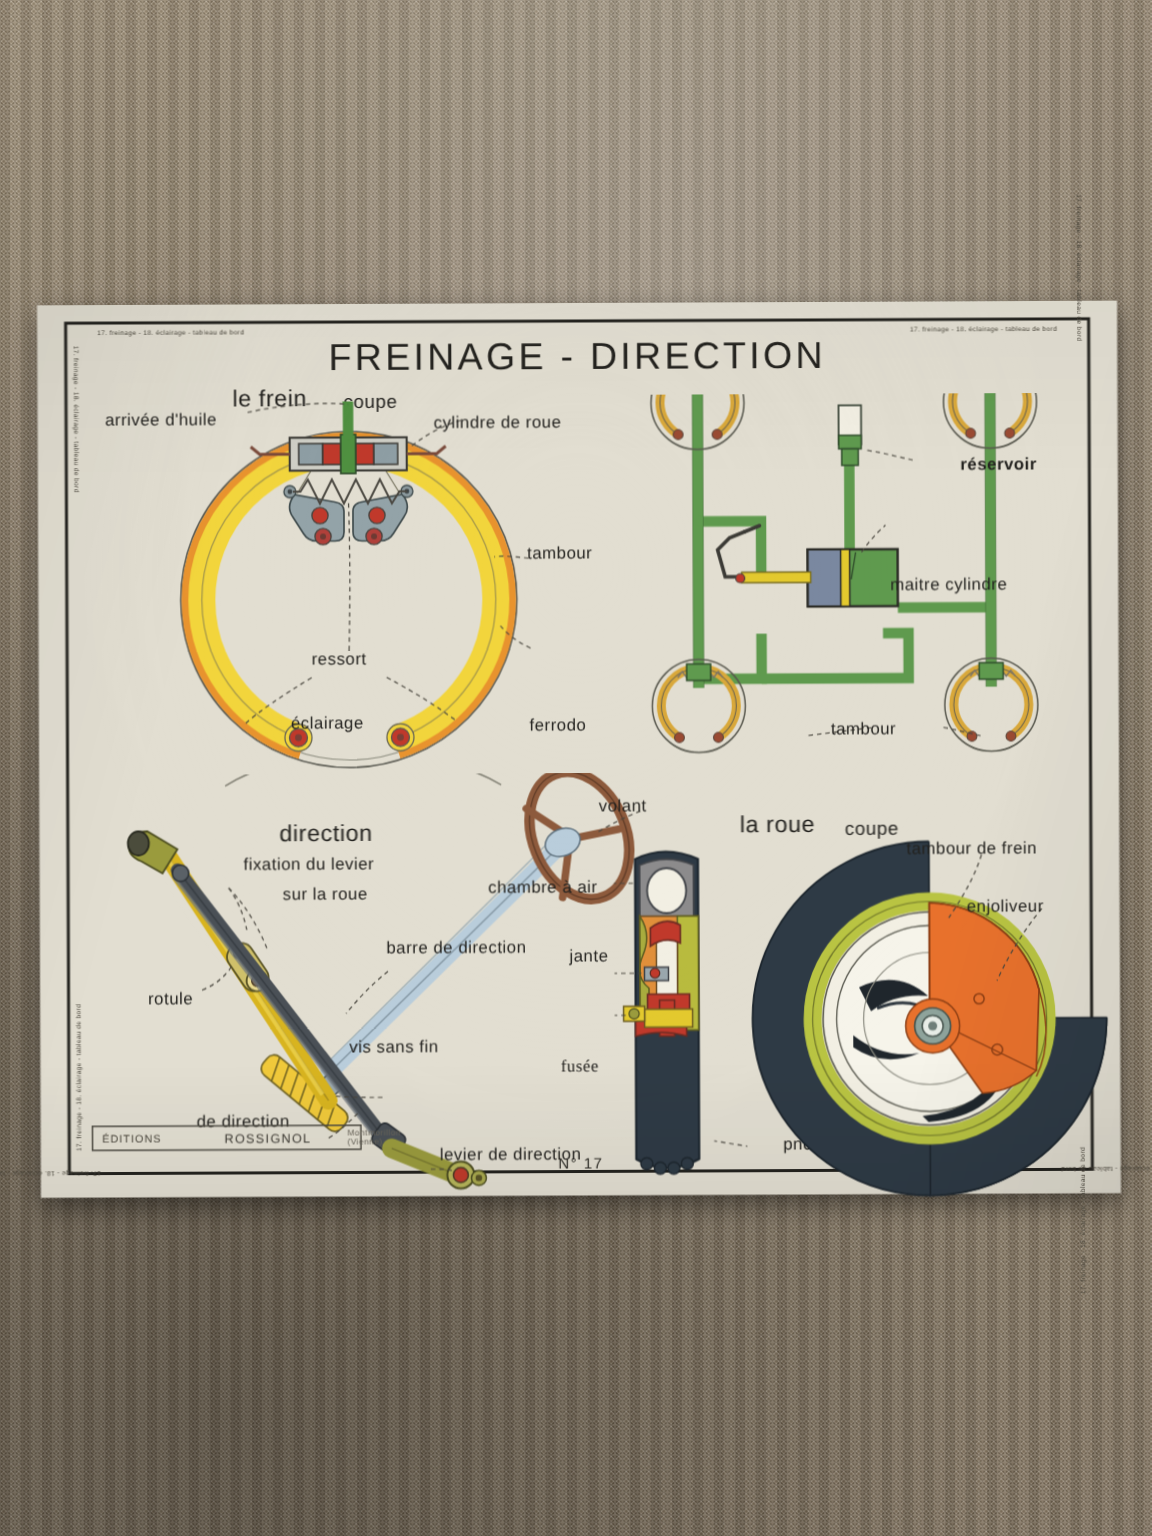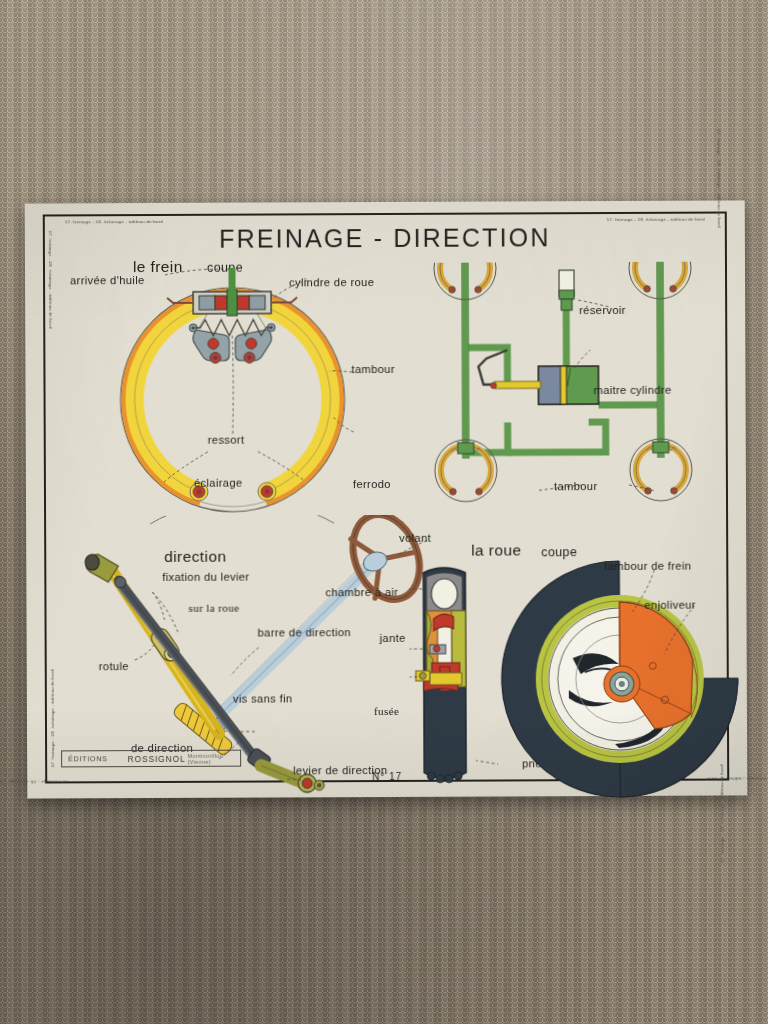--- a/index.html
+++ b/index.html
@@ -62,34 +62,34 @@
   .micro.vl1{left:8px;top:14px;transform:rotate(90deg);transform-origin:left top;}
   .micro.vl2{left:8px;bottom:14px;transform:rotate(-90deg);transform-origin:left bottom;}
   .micro.vr1{right:3px;top:14px;transform:rotate(90deg);transform-origin:right top;}
   .micro.vr2{right:3px;bottom:14px;transform:rotate(-90deg);transform-origin:right bottom;}
 
   
   #maintitle{
     position:absolute;left:0;right:0;top:9px;text-align:center;
     font-size:25px;letter-spacing:2.2px;color:#24231f;font-weight:400;
   }
-  .secttl{position:absolute;color:#23221f;white-space:nowrap;}
+  .secttl{position:absolute;color:#23221f;white-space:nowrap;margin-left:22px;}
   .secttl.big{font-size:15.5px;letter-spacing:.4px;}
   .secttl.sub{font-size:12.5px;letter-spacing:.4px;}
 
   
   .lbl{
     position:absolute;font-size:11.2px;color:#23221f;white-space:nowrap;
     letter-spacing:.35px;line-height:1.22;
   }
 
   
   #pub{
     position:absolute;left:14px;bottom:14px;width:180px;height:17px;
-    border:1px solid #4d4a41;display:flex;align-items:center;gap:2px;
+    border:1px solid #4d4a41;display:flex;align-items:center;gap:24px;
     padding:0 6px;box-sizing:border-box;
   }
   #pub .e{font-size:7.2px;letter-spacing:.7px;color:#4a463c;}
   #pub .r{font-size:8.4px;letter-spacing:.9px;color:#3d3a33;padding-left:18px;}
   #pub .m{font-size:5.6px;letter-spacing:.3px;color:#6a665b;}
   #pagenum{
     position:absolute;left:0;right:0;bottom:-2px;text-align:center;
     font-size:10px;letter-spacing:1px;color:#2c2a25;
   }
   svg{display:block;}
@@ -267,21 +267,21 @@
         </g>
 
       <g stroke="#4a473f" stroke-width="0.8" fill="none" stroke-dasharray="3 2.6">
         <path d="M 158,38 C 170,40 180,43 190,45"></path>
         <path d="M 154,106 C 158,100 164,93 170,88"></path>
         <path d="M 118,228 C 135,226 150,224 160,223"></path>
         <path d="M 208,223 C 218,225 226,227 234,229"></path>
       </g>
     </svg>
 
-    <div class="lbl" style="left:534px;top:90px;">réservoir</div>
+    <div class="lbl" style="left:595px;top:90px;font-weight:bold;">réservoir</div>
     <div class="lbl" style="left:548px;top:130px;margin-top:40px;">maitre cylindre</div>
     <div class="lbl" style="left:508px;top:266px;">tambour</div>
 
     <svg style="position:absolute;left:22px;top:300px;" width="360" height="282" viewBox="0 0 360 282">
 
       <g>
         <path d="M 308,46 L 150,200" stroke="#b9cddb" stroke-width="11" stroke-linecap="round"></path>
         <path d="M 308,46 L 150,200" stroke="#5d6f7c" stroke-width="0.9" fill="none" opacity=".6"></path>
         <path d="M 303,41 L 146,196" stroke="#7f98a8" stroke-width="0.8" fill="none" opacity=".7"></path>
         <path d="M 150,200 l -10,10 l 10,8 l 10,-9 z" fill="#9aa7ad" stroke="#4a5457" stroke-width="1"></path>
@@ -342,21 +342,21 @@
         <path d="M 66,144 C 76,140 82,134 86,128"></path>
         <path d="M 186,216 C 174,216 164,216 154,215"></path>
         <path d="M 190,132 C 180,140 170,150 162,160"></path>
         <path d="M 150,243 C 158,238 164,232 170,226"></path>
         <path d="M 218,264 C 224,264 228,264 232,265"></path>
         <path d="M 364,24 C 352,28 340,34 330,40"></path>
       </g>
     </svg>
 
     <div class="lbl" style="left:116px;top:355px;">fixation du levier</div>
-    <div class="lbl" style="left:142px;top:386px;font-family:Liberation Serif, serif;">sur la roue</div>
+    <div class="lbl" style="left:142px;top:375px;">sur la roue</div>
     <div class="lbl" style="left:52px;top:444px;">rotule</div>
     <div class="lbl" style="left:211px;top:411px;">barre de direction</div>
     <div class="lbl" style="left:186px;top:477px;">vis sans fin</div>
     <div class="lbl" style="left:84px;top:526px;">de direction</div>
     <div class="lbl" style="left:246px;top:549px;">levier de direction</div>
     <div class="lbl" style="left:353px;top:317px;">volant</div>
     <div class="lbl" style="left:279px;top:371px;">chambre à air</div>
 
     <svg style="position:absolute;left:363px;top:348px;" width="88" height="228" viewBox="0 0 88 228">
 

